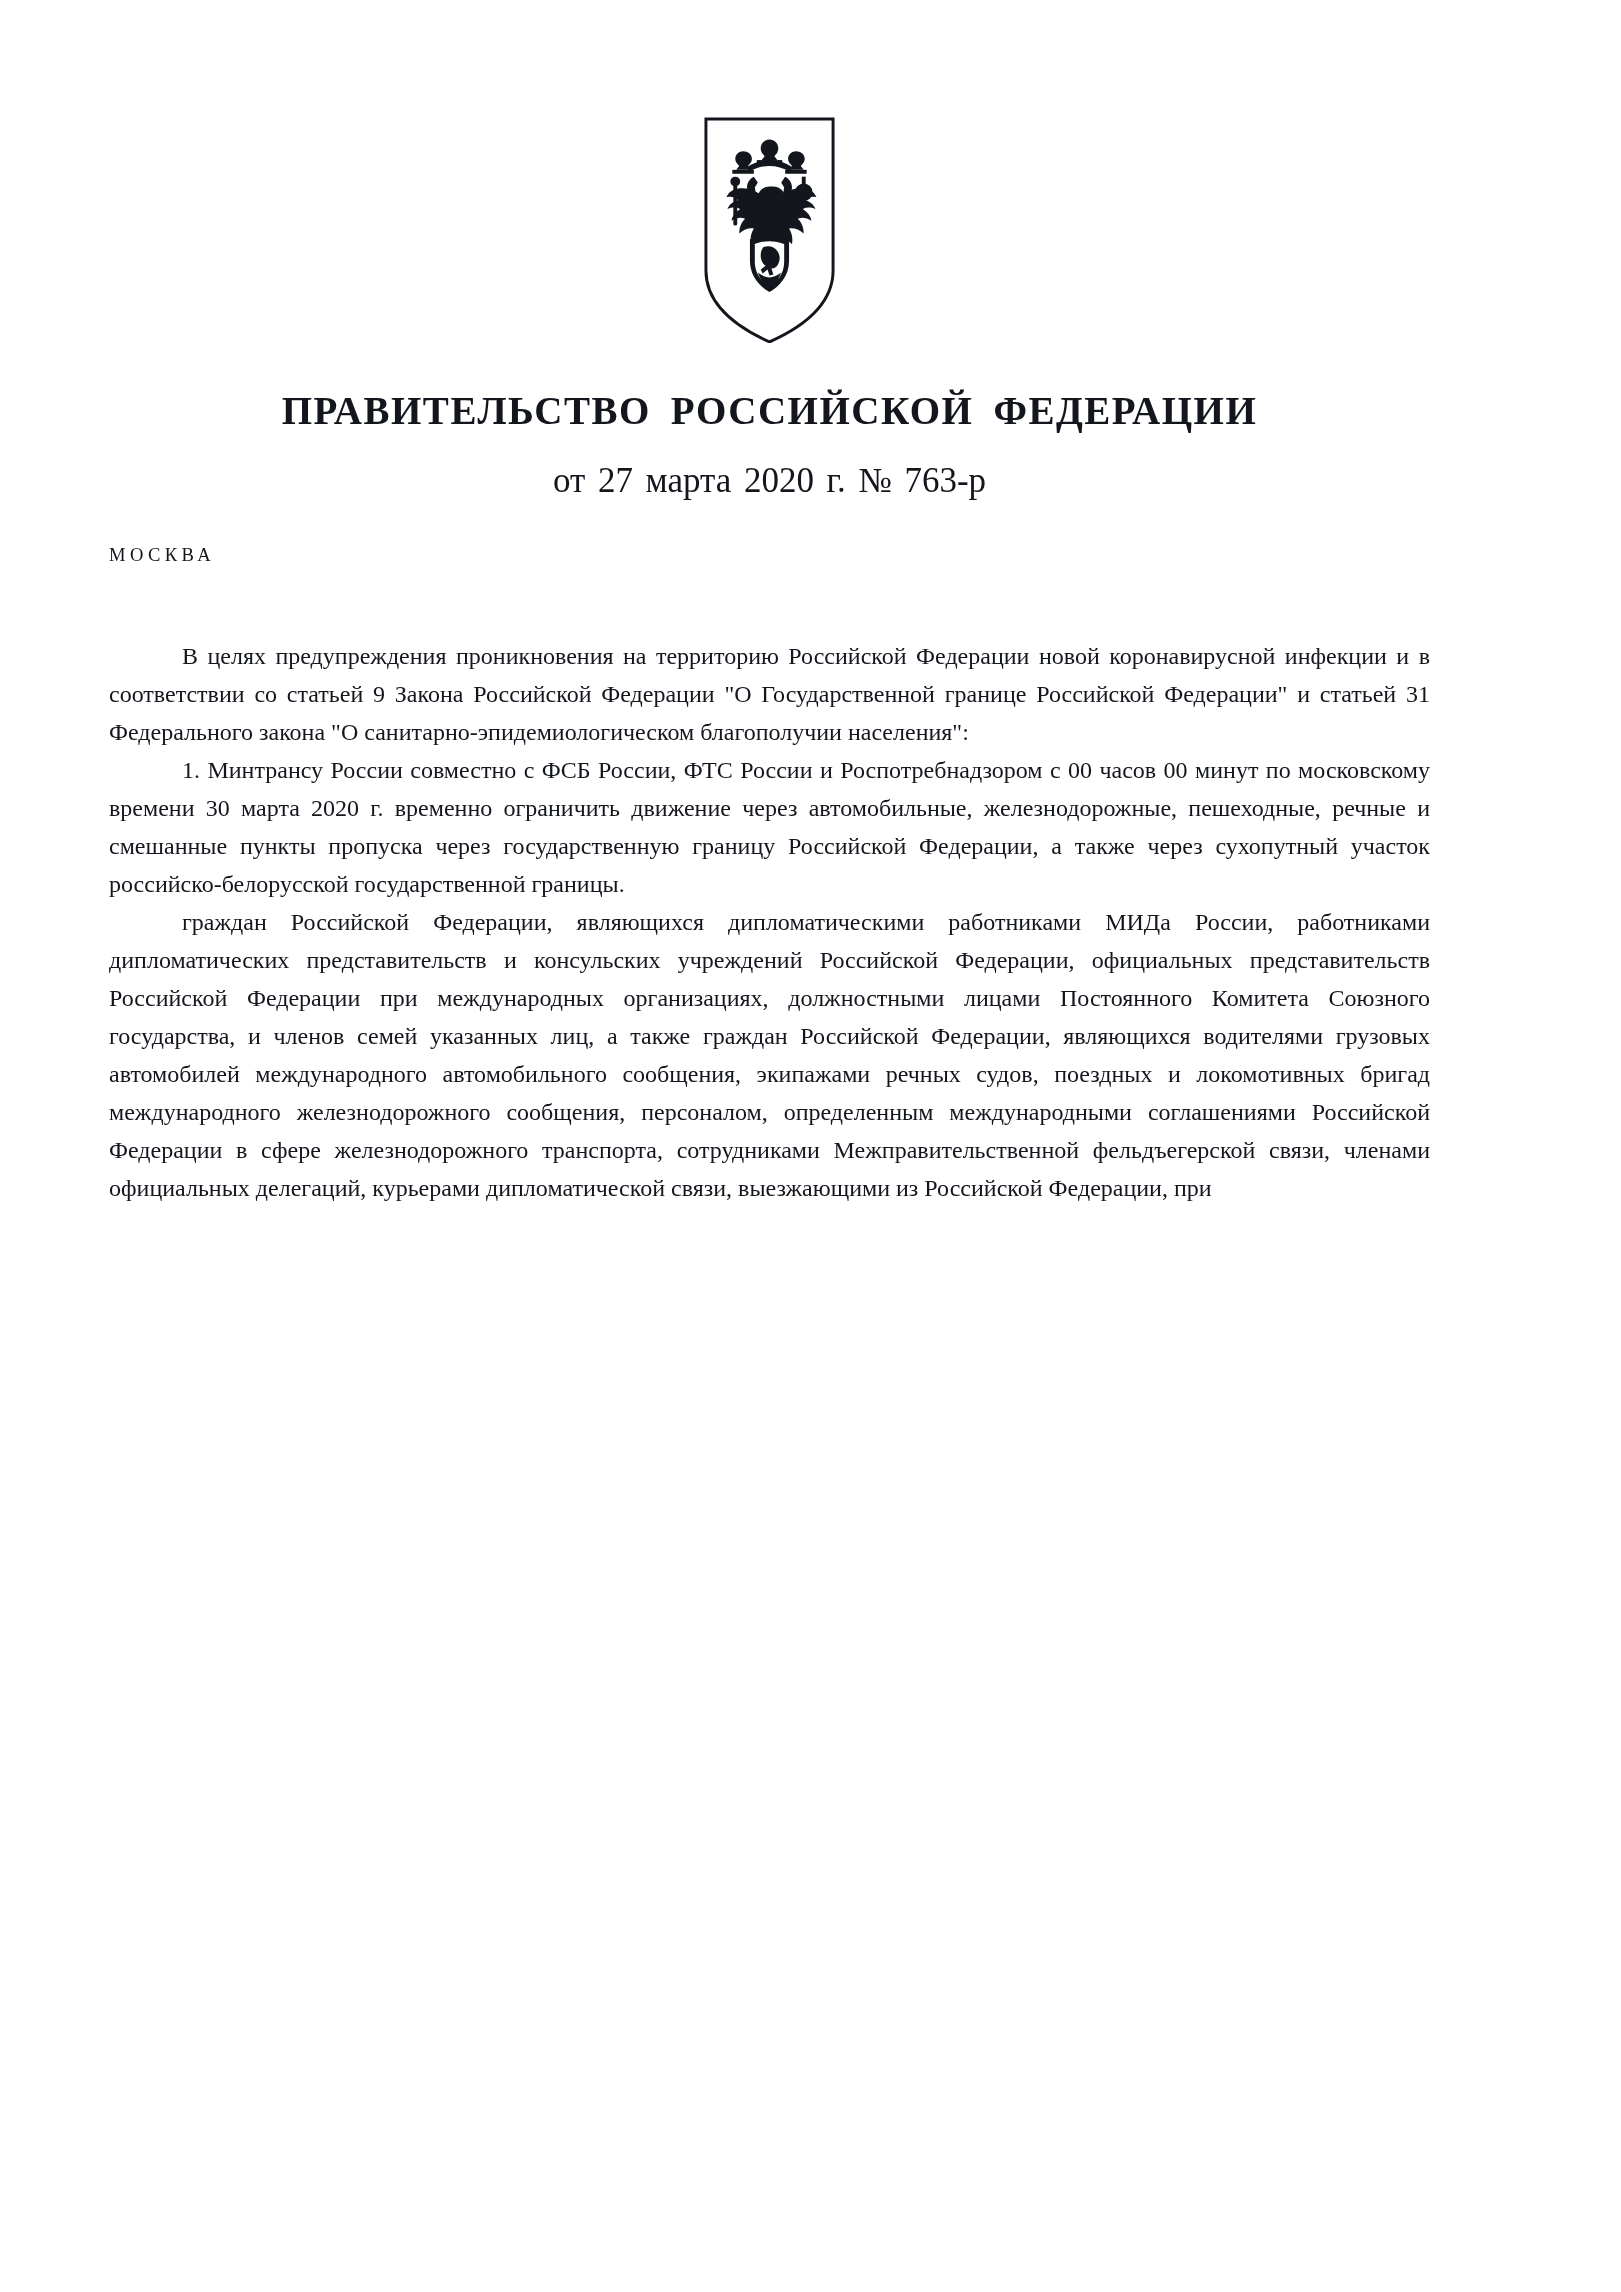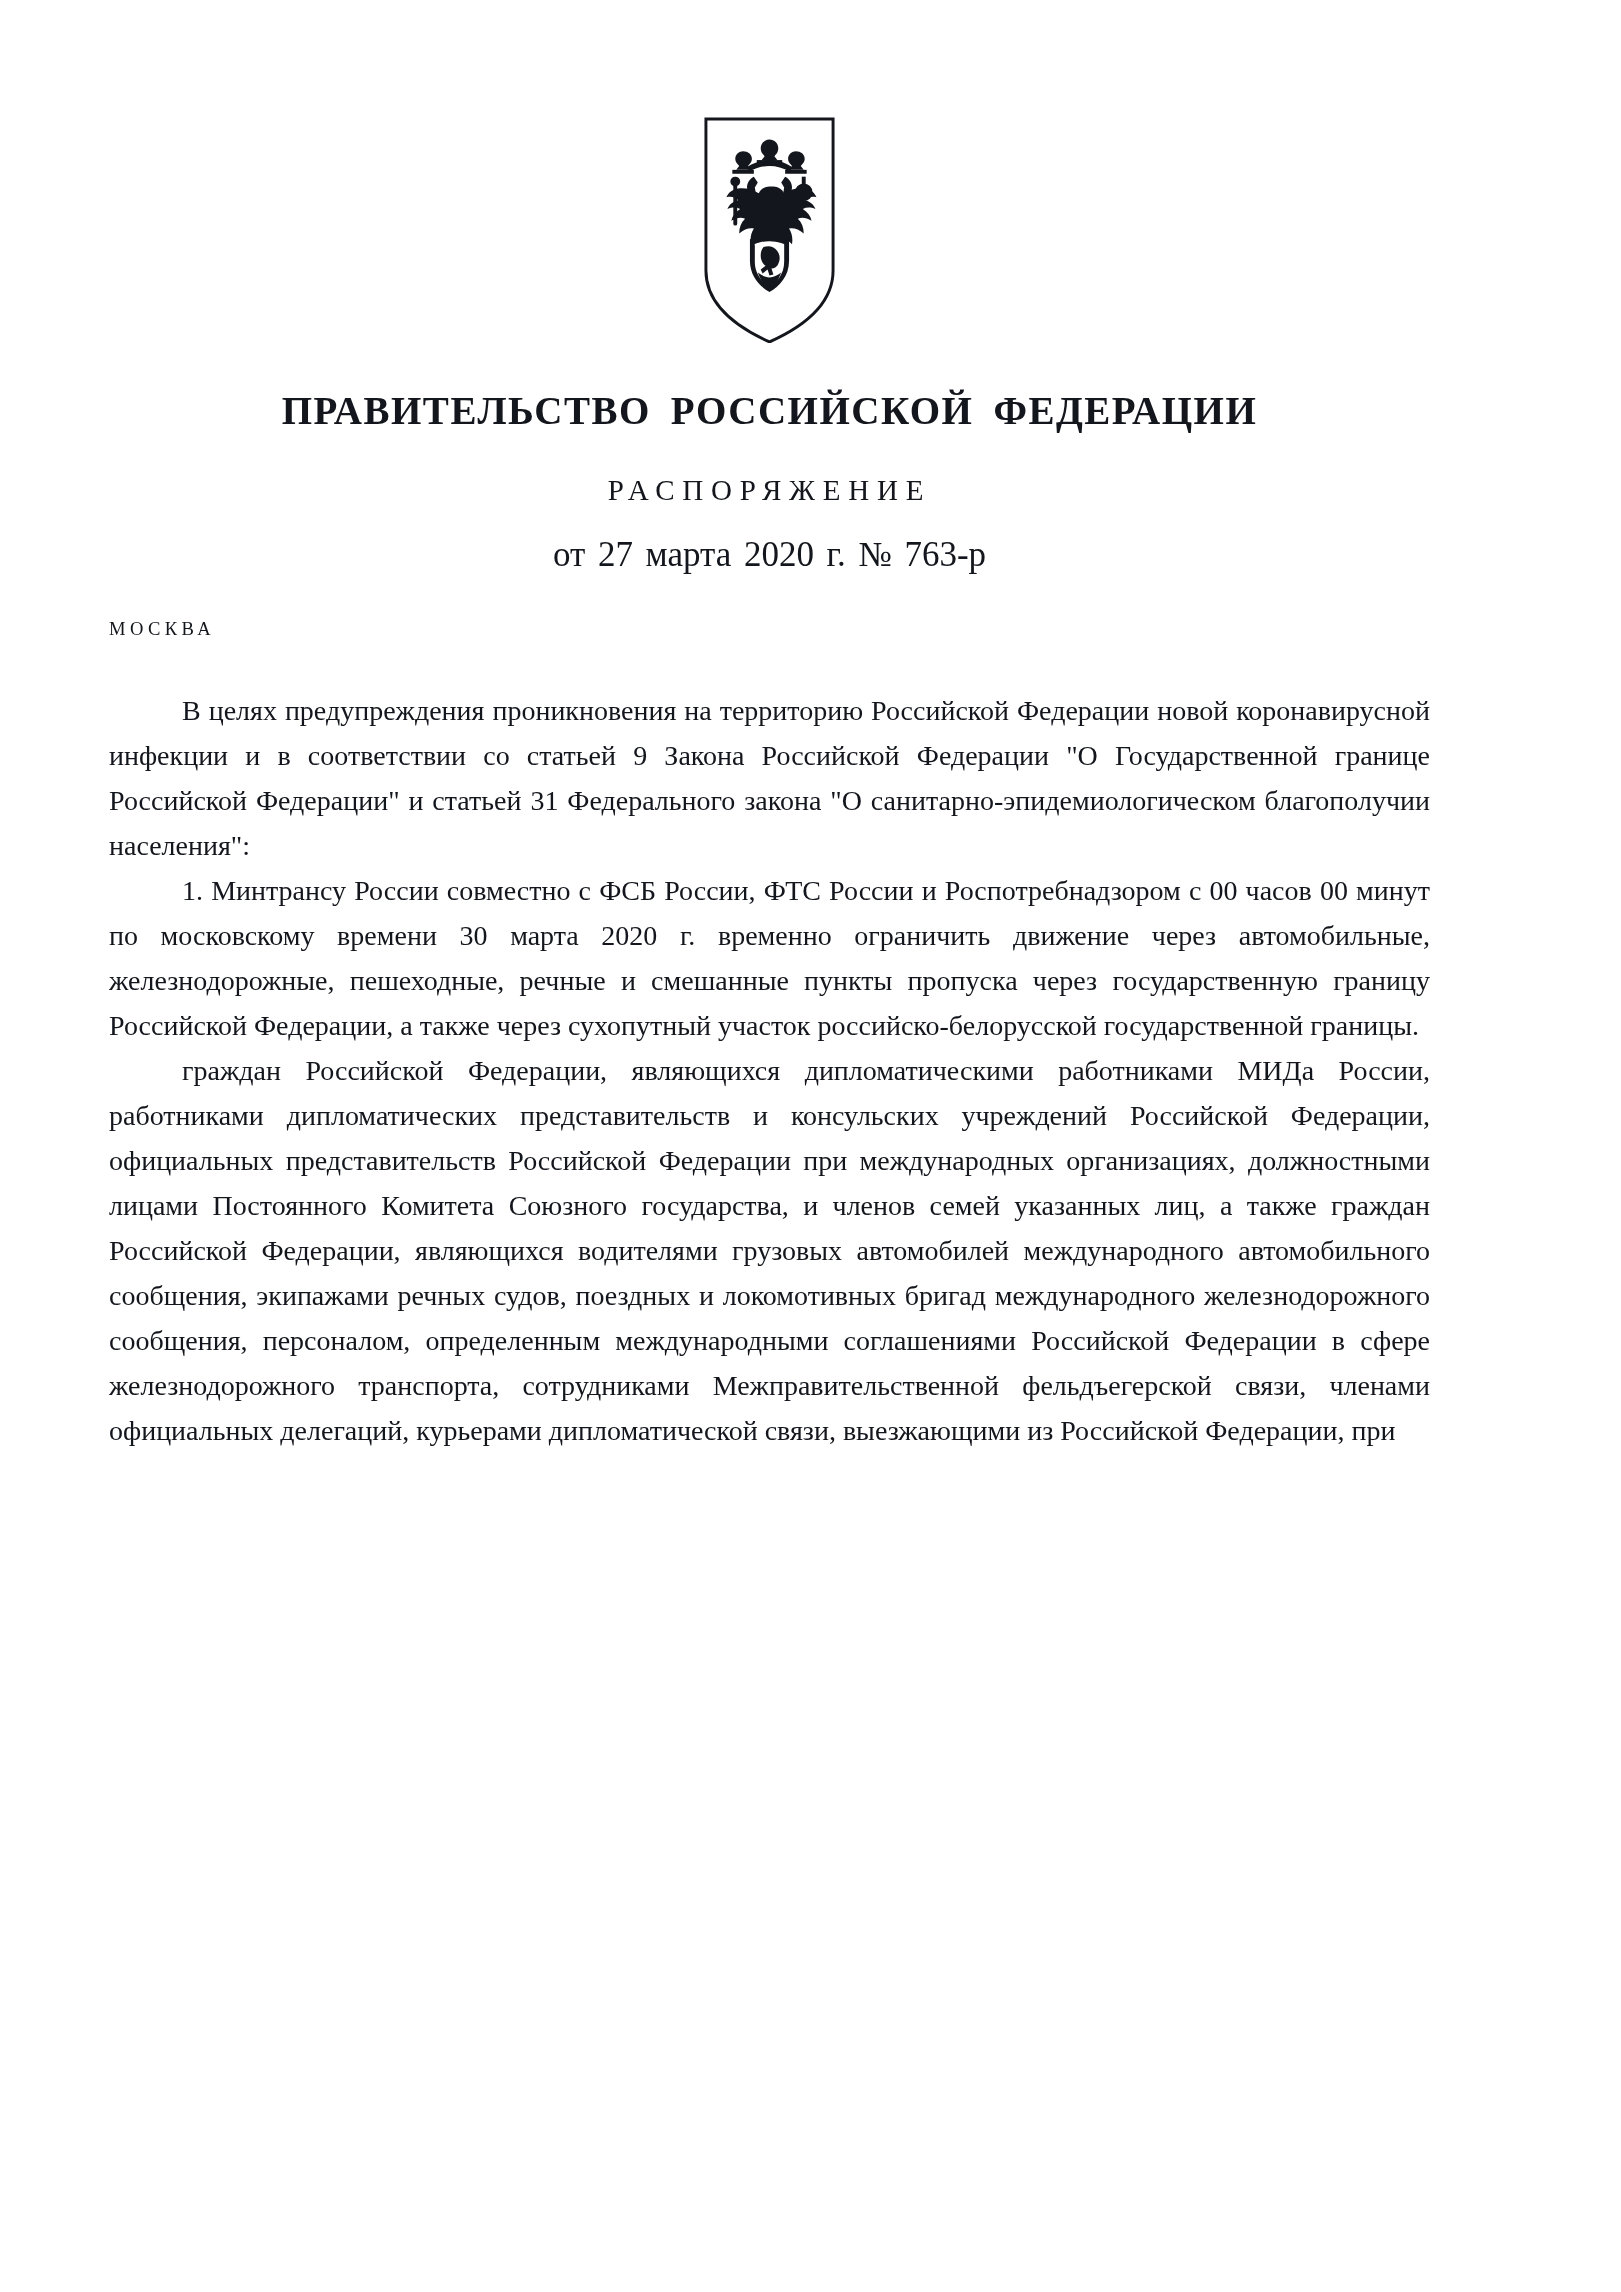--- a/index.html
+++ b/index.html
@@ -67,23 +67,23 @@
   }
   .doc-city {
     text-align: left;
     font-size: 18.6px;
     letter-spacing: 4.4px;
     margin-top: 43px;
   }
 
   
   .body-text {
-    margin-top: 48px;
-    font-size: 28px;
-    line-height: 45px;
+    margin-top: 71px;
+    font-size: 24px;
+    line-height: 38px;
     text-align: justify;
     text-justify: inter-word;
   }
   .body-text p {
     margin: 0;
     text-indent: 73px;
   }
   
   .just-all {
     text-align: justify;
@@ -128,21 +128,20 @@
 
           <path d="M56 160 c3 8 7 14 12 18 5 -4 9 -10 12 -18 -4 3 -8 5 -12 5 -4 0 -8 -2 -12 -5 z"></path>
         </g>
 
         <path d="M68 231 C68 231 68 246 68 252 C68 258 62 262 56 262" fill="none" stroke="#13161c" stroke-width="3"></path>
       </svg>
     </div>
   </div>
 
   <div class="title-gov">ПРАВИТЕЛЬСТВО  РОССИЙСКОЙ  ФЕДЕРАЦИИ</div>
-  <div class="title-type">РАСПОРЯЖЕНИЕ</div>
   <div class="doc-number">от 27 марта 2020 г.  № 763-р</div>
   <div class="doc-city">МОСКВА</div>
 
   <div class="body-text">
     <p class="just-all">В целях предупреждения проникновения на территорию Российской Федерации новой коронавирусной инфекции и в соответствии со статьей 9 Закона Российской Федерации "О Государственной границе Российской Федерации" и статьей 31 Федерального закона "О санитарно-эпидемиологическом благополучии населения":</p>
     <p class="just-all">1. Минтрансу России совместно с ФСБ России, ФТС России и Роспотребнадзором с 00 часов 00 минут по московскому времени 30 марта 2020 г. временно ограничить движение через автомобильные, железнодорожные, пешеходные, речные и смешанные пункты пропуска через государственную границу Российской Федерации, а также через сухопутный участок российско-белорусской государственной границы.</p>
     <p class="just-all">граждан Российской Федерации, являющихся дипломатическими работниками МИДа России, работниками дипломатических представительств и консульских учреждений Российской Федерации, официальных представительств Российской Федерации при международных организациях, должностными лицами Постоянного Комитета Союзного государства, и членов семей указанных лиц, а также граждан Российской Федерации, являющихся водителями грузовых автомобилей международного автомобильного сообщения, экипажами речных судов, поездных и локомотивных бригад международного железнодорожного сообщения, персоналом, определенным международными соглашениями Российской Федерации в сфере железнодорожного транспорта, сотрудниками Межправительственной фельдъегерской связи, членами официальных делегаций, курьерами дипломатической связи, выезжающими из Российской Федерации, при</p>
   </div>
 
 </div>

